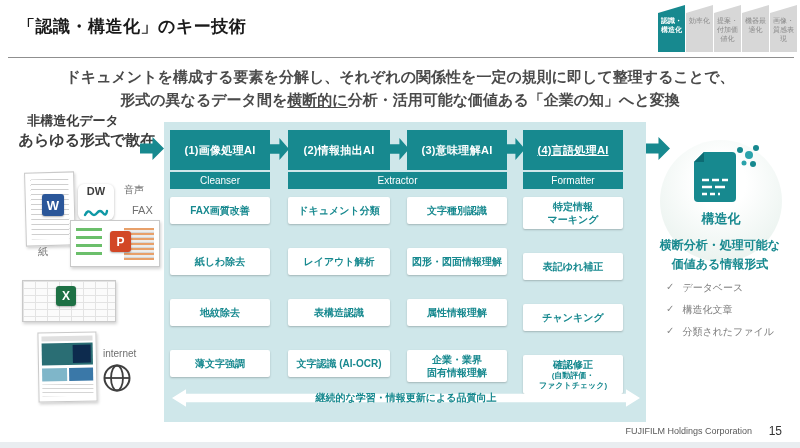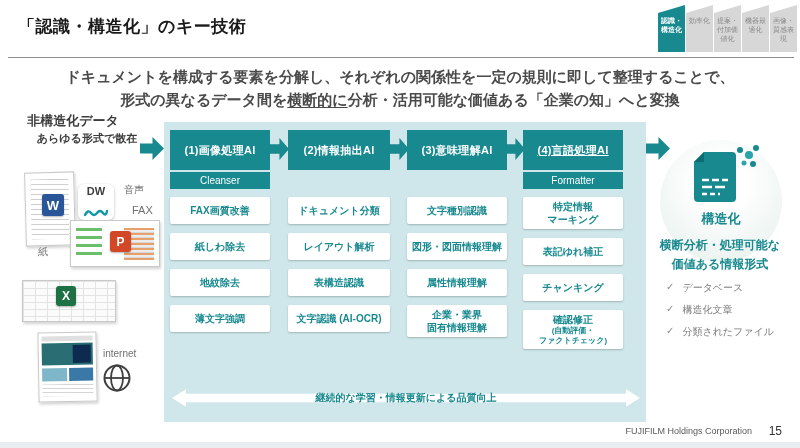--- a/index.html
+++ b/index.html
@@ -17,21 +17,21 @@
   .tab.active{background:#17898f;color:#fff;font-weight:bold;}
 
   .subtitle{position:absolute;left:0;top:66px;width:800px;text-align:center;
             font-size:15px;font-weight:bold;color:#4a4a4a;line-height:1.5;}
   .uline{text-decoration:underline;text-underline-offset:2px;}
 
   
   .src-heading{position:absolute;left:0;top:112px;width:146px;text-align:center;
                font-size:13px;font-weight:bold;color:#3d3d3d;}
   .src-subheading{position:absolute;left:14px;top:131px;width:146px;text-align:center;
-                  font-size:11px;font-weight:bold;color:#3d3d3d;}
+                  font-size:15px;font-weight:bold;color:#3d3d3d;}
   .gray-label{position:absolute;color:#6f6f6f;font-size:10px;}
 
   .card{position:absolute;background:#fff;border:1px solid #c9c9c9;box-shadow:1px 2px 3px rgba(0,0,0,.18);box-sizing:border-box;}
   .doc-word{left:25px;top:172px;width:50px;height:74px;transform:rotate(-1.5deg);}
   .doc-lines{position:absolute;left:5px;right:5px;top:6px;bottom:6px;
              background:repeating-linear-gradient(to bottom,#cfcfcf 0 1px,transparent 1px 5px);}
   .app-icon{position:absolute;display:flex;align-items:center;justify-content:center;
             color:#fff;font-weight:bold;border-radius:3px;box-shadow:0 1px 2px rgba(0,0,0,.3);}
   .icon-word{left:42px;top:194px;width:22px;height:22px;background:#2a5699;font-size:13px;}
   .icon-ppt{left:110px;top:231px;width:21px;height:21px;background:#d24726;font-size:12px;}
@@ -71,21 +71,21 @@
   .fa-in{left:140px;top:136px;width:24px;height:25px;}
   .fa-12{left:269px;top:137px;width:20px;height:24px;}
   .fa-23{left:389px;top:137px;width:20px;height:24px;}
   .fa-34{left:505px;top:137px;width:20px;height:24px;}
   .fa-out{left:646px;top:136px;width:24px;height:25px;}
 
   .role-bar{position:absolute;top:172px;height:17px;background:#17898f;color:#fff;font-size:10px;
             display:flex;align-items:center;justify-content:center;}
   .role1{left:170px;width:100px;} .role2{left:288px;width:219px;} .role3{left:523px;width:100px;}
 
-  .items{position:absolute;top:197px;display:flex;flex-direction:column;gap:9px;}
+  .items{position:absolute;top:197px;display:flex;flex-direction:column;gap:24px;}
   .col1{left:170px;width:100px;} .col2{left:288px;width:102px;} .col3{left:407px;width:100px;} .col4{left:523px;width:100px;}
   .item{background:#fff;border-radius:2px;box-shadow:0 1px 2px rgba(0,0,0,.22);color:#17898f;
         font-size:10px;font-weight:bold;min-height:27px;display:flex;flex-direction:column;
         align-items:center;justify-content:center;text-align:center;white-space:pre-line;
         padding:3px 1px;box-sizing:border-box;line-height:1.3;}
   .item .sub{font-size:8px;line-height:1.25;}
 
   .bottom-arrow{position:absolute;left:172px;top:389px;width:468px;height:18px;background:#fff;
         clip-path:polygon(0 50%,3% 2%,3% 26%,97% 26%,97% 2%,100% 50%,97% 98%,97% 74%,3% 74%,3% 98%);}
   .bottom-arrow-text{position:absolute;left:172px;top:389px;width:468px;height:18px;display:flex;
@@ -183,20 +183,21 @@
   <div class="col-header hdr1">(1)画像処理AI</div>
   <div class="flow-arrow fa-12"></div>
   <div class="col-header hdr2">(2)情報抽出AI</div>
   <div class="flow-arrow fa-23"></div>
   <div class="col-header hdr3">(3)意味理解AI</div>
   <div class="flow-arrow fa-34"></div>
   <div class="col-header hdr4">(4)言語処理AI</div>
   <div class="flow-arrow fa-out"></div>
 
   <div class="role-bar role1">Cleanser</div>
+  <div class="role-bar role2">Extractor</div>
   <div class="role-bar role3">Formatter</div>
 
   <div class="items col1">
     <div class="item">FAX画質改善</div>
     <div class="item">紙しわ除去</div>
     <div class="item">地紋除去</div>
     <div class="item">薄文字強調</div>
   </div>
 
   <div class="items col2">

